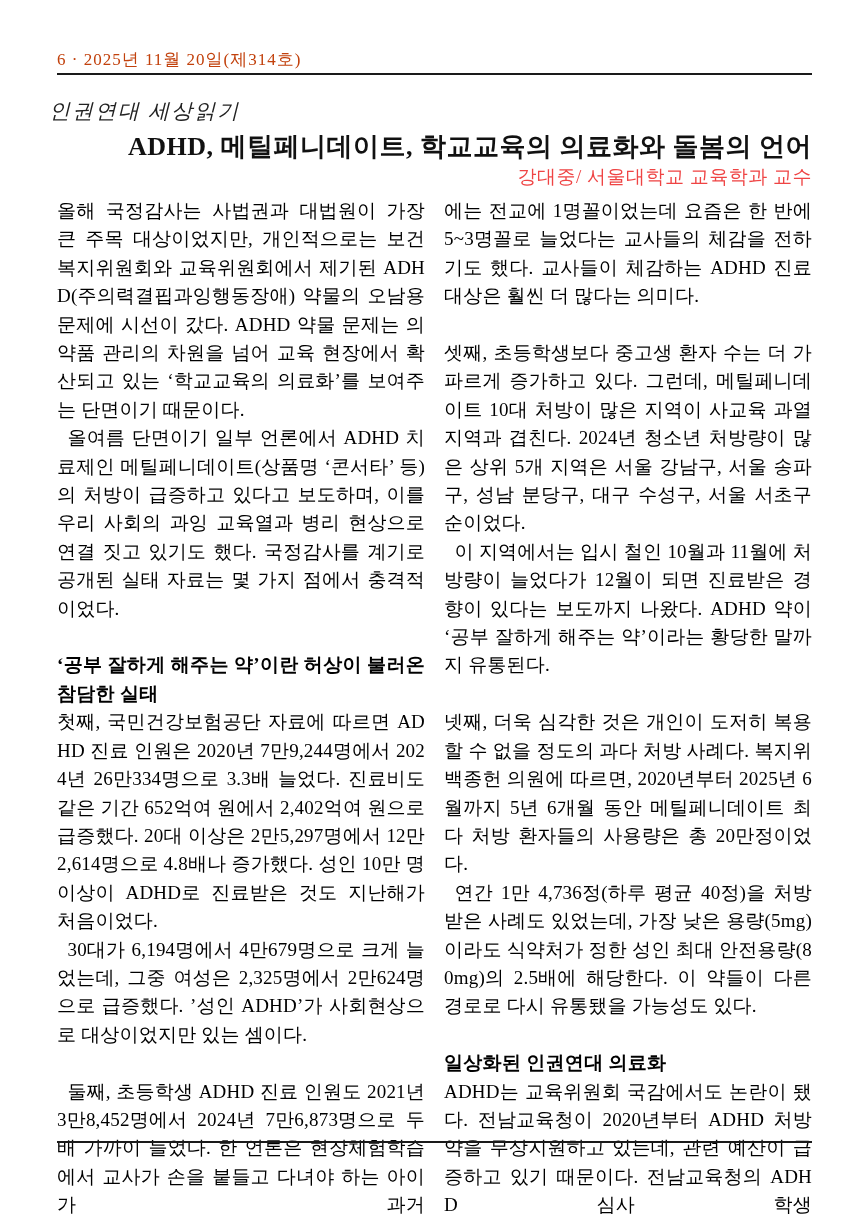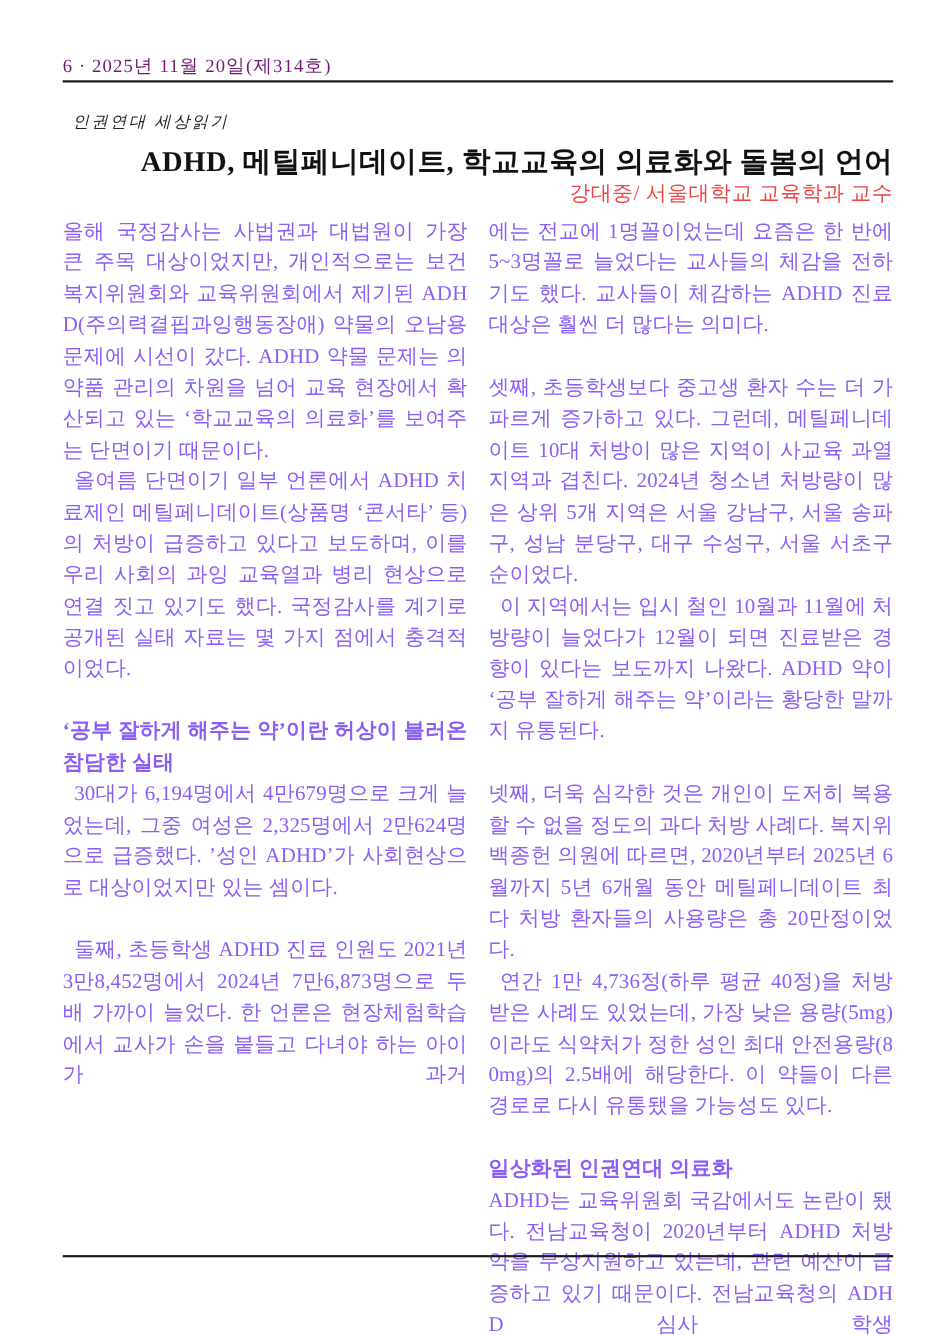--- a/index.html
+++ b/index.html
@@ -21,36 +21,36 @@
   .masthead {
     position: absolute;
     left: 57px;
     right: 48px;
     top: 50px;
   }
   .page-info {
     font-size: 17px;
     letter-spacing: 1px;
     line-height: 20px;
-    color: #701a75;
+    color: #c2410c;
     padding-bottom: 3px;
   }
   .header-rule {
     border: 0;
     border-top: 2px solid #1a1a1a;
     margin: 0;
   }
   
   .kicker {
     position: absolute;
-    left: 66px;
+    left: 49px;
     top: 98px;
-    font-size: 15px;
+    font-size: 21px;
     line-height: 26px;
-    font-family: Liberation Sans, sans-serif;
+    font-family: Liberation Serif, serif;
     font-style: italic;
     letter-spacing: 2px;
     color: #222;
   }
   .title {
     position: absolute;
     left: 57px;
     right: 48px;
     top: 130px;
     margin: 0;
@@ -83,21 +83,21 @@
     flex: 1 1 0;
     min-width: 0;
   }
   .col p {
     margin: 0;
     font-size: 19px;
     line-height: 28.4px;
     text-align: justify;
     word-break: break-all;
     letter-spacing: 0.2px;
-    color: #8b5cf6;
+    color: #000000;
   }
   .col p.indent { text-indent: 0.55em; }
   .col p.gap    { margin-top: 28.4px; }
   .col p.subhead { font-weight: bold; letter-spacing: 0.3px; }
   .col p.cont { text-align-last: justify; }
   
   .footer-rule {
     position: absolute;
     left: 57px;
     right: 48px;
@@ -122,20 +122,21 @@
   <h1 class="title">ADHD, 메틸페니데이트, 학교교육의 의료화와 돌봄의 언어</h1>
 
   <div class="byline">강대중/ 서울대학교 교육학과 교수</div>
 
   <div class="columns">
 
     <div class="col">
       <p>올해 국정감사는 사법권과 대법원이 가장 큰 주목 대상이었지만, 개인적으로는 보건복지위원회와 교육위원회에서 제기된 ADHD(주의력결핍과잉행동장애) 약물의 오남용 문제에 시선이 갔다. ADHD 약물 문제는 의약품 관리의 차원을 넘어 교육 현장에서 확산되고 있는 ‘학교교육의 의료화’를 보여주는 단면이기 때문이다.</p>
       <p class="indent">올여름 단면이기 일부 언론에서 ADHD 치료제인 메틸페니데이트(상품명 ‘콘서타’ 등)의 처방이 급증하고 있다고 보도하며, 이를 우리 사회의 과잉 교육열과 병리 현상으로 연결 짓고 있기도 했다. 국정감사를 계기로 공개된 실태 자료는 몇 가지 점에서 충격적이었다.</p>
       <p class="subhead gap">‘공부 잘하게 해주는 약’이란 허상이 불러온 참담한 실태</p>
+      <p>첫째, 국민건강보험공단 자료에 따르면 ADHD 진료 인원은 2020년 7만9,244명에서 2024년 26만334명으로 3.3배 늘었다. 진료비도 같은 기간 652억여 원에서 2,402억여 원으로 급증했다. 20대 이상은 2만5,297명에서 12만2,614명으로 4.8배나 증가했다. 성인 10만 명 이상이 ADHD로 진료받은 것도 지난해가 처음이었다.</p>
       <p class="indent">30대가 6,194명에서 4만679명으로 크게 늘었는데, 그중 여성은 2,325명에서 2만624명으로 급증했다. ’성인 ADHD’가 사회현상으로 대상이었지만 있는 셈이다.</p>
       <p class="indent gap cont">둘째, 초등학생 ADHD 진료 인원도 2021년 3만8,452명에서 2024년 7만6,873명으로 두 배 가까이 늘었다. 한 언론은 현장체험학습에서 교사가 손을 붙들고 다녀야 하는 아이가 과거</p>
     </div>
 
     <div class="col">
       <p>에는 전교에 1명꼴이었는데 요즘은 한 반에 5~3명꼴로 늘었다는 교사들의 체감을 전하기도 했다. 교사들이 체감하는 ADHD 진료 대상은 훨씬 더 많다는 의미다.</p>
       <p class="gap">셋째, 초등학생보다 중고생 환자 수는 더 가파르게 증가하고 있다. 그런데, 메틸페니데이트 10대 처방이 많은 지역이 사교육 과열 지역과 겹친다. 2024년 청소년 처방량이 많은 상위 5개 지역은 서울 강남구, 서울 송파구, 성남 분당구, 대구 수성구, 서울 서초구 순이었다.</p>
       <p class="indent">이 지역에서는 입시 철인 10월과 11월에 처방량이 늘었다가 12월이 되면 진료받은 경향이 있다는 보도까지 나왔다. ADHD 약이 ‘공부 잘하게 해주는 약’이라는 황당한 말까지 유통된다.</p>
       <p class="gap">넷째, 더욱 심각한 것은 개인이 도저히 복용할 수 없을 정도의 과다 처방 사례다. 복지위 백종헌 의원에 따르면, 2020년부터 2025년 6월까지 5년 6개월 동안 메틸페니데이트 최다 처방 환자들의 사용량은 총 20만정이었다.</p>
       <p class="indent">연간 1만 4,736정(하루 평균 40정)을 처방받은 사례도 있었는데, 가장 낮은 용량(5mg)이라도 식약처가 정한 성인 최대 안전용량(80mg)의 2.5배에 해당한다. 이 약들이 다른 경로로 다시 유통됐을 가능성도 있다.</p>

